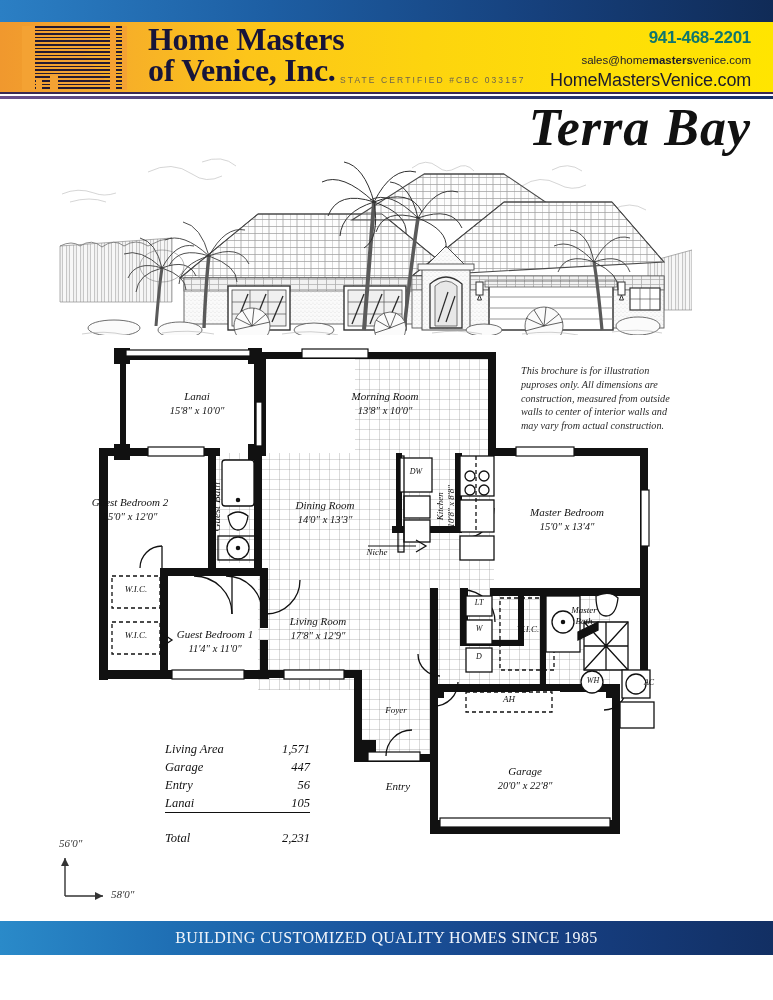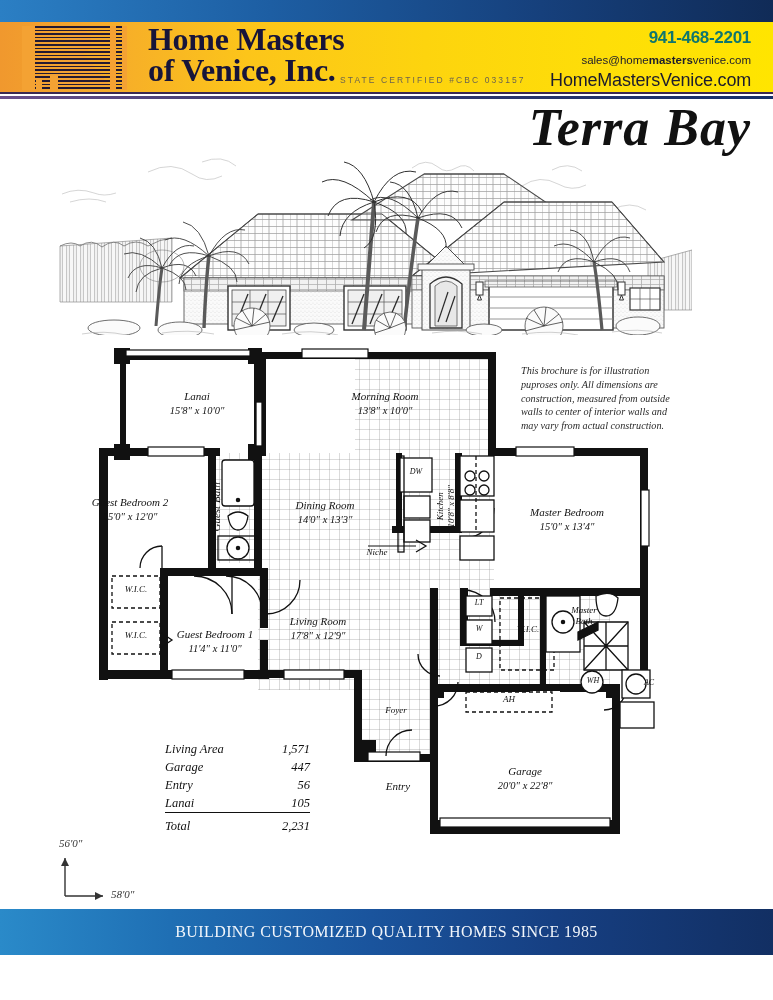--- a/index.html
+++ b/index.html
@@ -120,32 +120,32 @@
   .vert { transform:rotate(-90deg); transform-origin:center center; }
 
   
   #area-table {
     position:absolute; left:137px; top:400px; width:145px;
     font-family:Liberation Serif, serif; font-style:italic; font-size:12.5px; color:#111;margin-left:28px;
   }
   #area-table table { border-collapse:collapse; width:100%; }
   #area-table td { padding:1.5px 0; }
   #area-table td.v { text-align:right; }
-  #area-table tr.total td { border-top:1.3px solid #111; padding-top:6px; }
+  #area-table tr.total td { border-top:1.3px solid #111; padding-top:18px; }
 
   
   #dims { position:absolute; left:55px; top:500px; width:170px; height:75px; }
   .dim-txt {
     position:absolute; font-family:"Liberation Serif", serif;
     font-style:italic; font-size:11px; color:#333;
   }
 
   
   #footer {
-    position:absolute; left:0; bottom:45px; width:773px; height:46px;
+    position:absolute; left:0; bottom:45px; width:773px; height:34px;
     background:linear-gradient(to right,#2a8ac9 0%,#1f6fb4 22%,#1a549d 48%,#163f82 72%,#122f63 100%);
     display:flex; align-items:center; justify-content:center;
   }
   #footer-text {
     font-family:"Liberation Serif", serif;
     font-size:16px; color:#f2f6fb; letter-spacing:0.4px;
   }
 </style>
 </head>
 <body>

